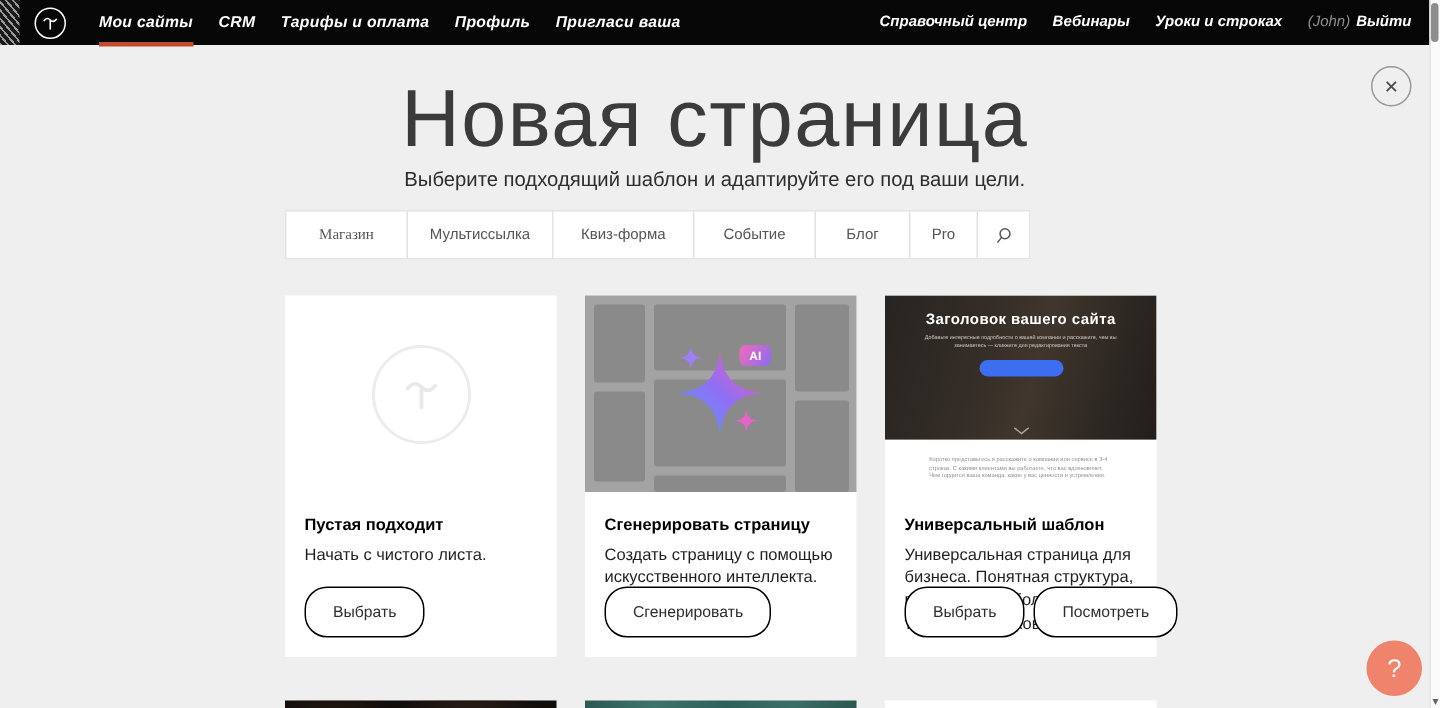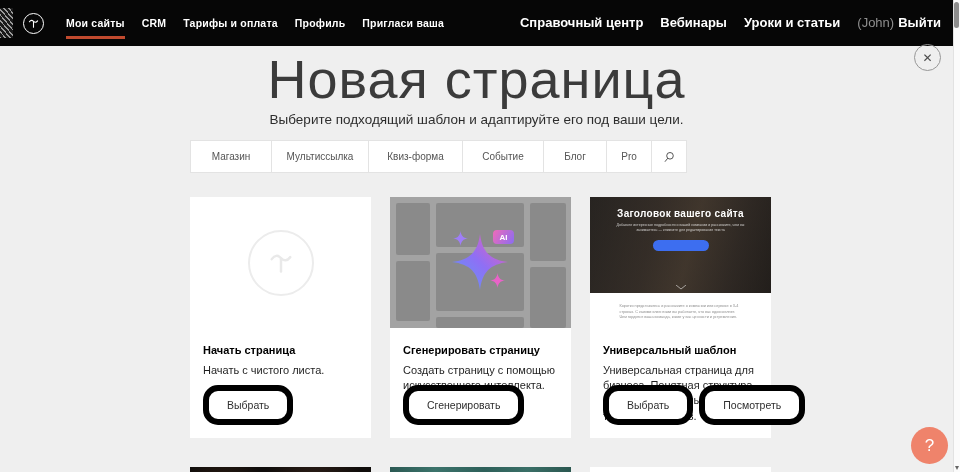--- a/index.html
+++ b/index.html
@@ -3,37 +3,37 @@
 <meta charset="utf-8">
 <style>
   * { margin:0; padding:0; box-sizing:border-box; }
   html,body { background:#dcdcdc; }
   .stage {
     position:relative; width:960px; height:472px; overflow:hidden;
     background:#efefef; font-family:"Liberation Sans", sans-serif;
   }
   
   .topbar {
-    position:absolute; left:0; top:0; width:953px; height:46px;
-    background:#060606; display:flex; align-items:center; color:#fff;
+    position:absolute; left:0; top:0; width:953px; height:30px;
+    background:#060606; display:flex; align-items:center; color:#fff;font-style:italic;
   }
   .pattern-strip {
     width:13px; height:30px; flex:none;
     background:repeating-linear-gradient(50deg, #9a9a9a 0 1.2px, #1a1a1a 1.2px 3.6px);
   }
   .logo-circle {
     width:21px; height:21px; border:1.5px solid #fff; border-radius:50%;
     margin-left:10px; flex:none; display:flex; align-items:center; justify-content:center;
   }
   .nav-left { display:flex; gap:17px; margin-left:22px; font-size:10.5px; font-weight:bold; letter-spacing:.2px; }
   .nav-item { position:relative; height:30px; line-height:30px; cursor:pointer; white-space:nowrap; }
   .nav-item.active::after {
     content:""; position:absolute; left:0; right:0; bottom:-1px; height:3px; background:#c14a2e;
   }
-  .nav-right { margin-left:auto; display:flex; gap:17px; align-items:center; padding-right:12px; font-size:13px; font-weight:bold; }
+  .nav-right { margin-left:auto; display:flex; gap:17px; align-items:center; padding-right:12px; font-size:10px; font-weight:bold; }
   .user-dim { color:#8f8f8f; font-weight:normal; margin-right:4px; }
   
   .scroll-col { position:absolute; right:0; top:0; width:7px; height:472px; background:#fbfbfb; border-left:1px solid #e2e2e2; }
   .scroll-thumb { position:absolute; right:1px; top:2px; width:5px; height:26px; background:#8d8d8d; border-radius:3px; }
   .scroll-arrow { position:absolute; right:1px; bottom:2px; width:0; height:0;
     border-left:2.5px solid transparent; border-right:2.5px solid transparent; border-top:4px solid #666; }
   
   .page-title { position:absolute; top:48px; left:0; width:953px; text-align:center;
     font-size:54px; font-weight:300; letter-spacing:1px; color:#3b3b3b; }
   .page-subtitle { position:absolute; top:112px; left:0; width:953px; text-align:center;
@@ -47,21 +47,21 @@
     align-items:center; justify-content:center; font-size:10px; color:#555; cursor:pointer; }
   .tab + .tab { margin-left:-1px; }
   .tab.active { background:#ee7254; border-color:#ee7254; color:rgba(40,10,0,.75); z-index:2; }
   
   .card { position:absolute; top:197px; width:181px; height:241px; background:#fff; }
   .card-img { position:relative; height:131px; overflow:hidden; }
   .card-body { padding:16px 13px 0 13px; }
   .card-title { font-size:11px; font-weight:bold; color:#000; margin-bottom:7px; }
   .card-desc { font-size:11px; color:#1f1f1f; line-height:1.38; }
   .btn-row { position:absolute; left:13px; bottom:13px; display:flex; gap:6px; }
-  .pill-btn { height:40px; padding:0 18px; border:6px solid #000000; border-radius:15px;
+  .pill-btn { height:28px; padding:16px 18px; border:1px solid #000000; border-radius:15px;
     background:#fff; font-size:10.5px; color:#2e2e2e; display:flex; align-items:center;
     cursor:pointer; font-family:inherit; white-space:nowrap; }
   
   .blank-logo { position:absolute; left:50%; top:50%; width:66px; height:66px; margin:-33px 0 0 -33px;
     border:2px solid #ececec; border-radius:50%; display:flex; align-items:center; justify-content:center; }
   
   .ai-img { background:#a3a3a3; }
   .ai-tile { position:absolute; background:#5d5d5d; opacity:.35; border-radius:2px; }
   .ai-badge { position:absolute; left:103px; top:33px; width:21px; height:14px; border-radius:4px;
     background:linear-gradient(120deg,#f06bb8,#8a6cf2); color:#fff; font-size:8px; font-weight:bold;
@@ -106,38 +106,38 @@
     <div class="nav-left">
       <div class="nav-item active">Мои сайты</div>
       <div class="nav-item">CRM</div>
       <div class="nav-item">Тарифы и оплата</div>
       <div class="nav-item">Профиль</div>
       <div class="nav-item">Пригласи ваша</div>
     </div>
     <div class="nav-right">
       <div class="nav-item">Справочный центр</div>
       <div class="nav-item">Вебинары</div>
-      <div class="nav-item">Уроки и статьи</div>
+      <div class="nav-item">Уроки и строках</div>
       <div class="nav-item"><span class="user-dim">(John)</span><span>Выйти</span></div>
     </div>
   </div>
 
   <div class="scroll-col">
     <div class="scroll-thumb"></div>
     <div class="scroll-arrow"></div>
   </div>
 
   <div class="page-title">Новая страница</div>
   <div class="page-subtitle">Выберите подходящий шаблон и адаптируйте его под ваши цели.</div>
   <button class="close-btn">
     <span>✕</span>
   </button>
 
   <div class="tabs">
-    <div class="tab" style="width:82px;">Магазин</div>
+    <div class="tab" style="width:82px;font-family:Liberation Serif, serif;">Магазин</div>
     <div class="tab" style="width:98px;">Мультиссылка</div>
     <div class="tab" style="width:95px;">Квиз-форма</div>
     <div class="tab" style="width:82px;">Событие</div>
     <div class="tab" style="width:64px;">Блог</div>
     <div class="tab" style="width:46px;">Pro</div>
     <div class="tab" style="width:36px;">
       <svg width="12" height="12" viewBox="0 0 12 12">
         <circle cx="7" cy="4.8" r="3.3" fill="none" stroke="#555" stroke-width="1"></circle>
         <line x1="4.6" y1="7.4" x2="2.2" y2="10.4" stroke="#555" stroke-width="1" stroke-linecap="round"></line>
       </svg>
@@ -147,21 +147,21 @@
   <div class="card" style="left:190px;">
     <div class="card-img">
       <div class="blank-logo">
         <svg width="34" height="34" viewBox="0 0 22 22">
           <path d="M5 8.5 C7 5.8 9 5.8 11 7.8 C13 9.8 15 9.8 17 7.2" fill="none" stroke="#e9e9e9" stroke-width="1.6" stroke-linecap="round"></path>
           <path d="M11 8.5 L11 16.5" fill="none" stroke="#e9e9e9" stroke-width="1.6" stroke-linecap="round"></path>
         </svg>
       </div>
     </div>
     <div class="card-body">
-      <div class="card-title">Начать страница</div>
+      <div class="card-title">Пустая подходит</div>
       <div class="card-desc">Начать с чистого листа.</div>
     </div>
     <div class="btn-row">
       <button class="pill-btn">Выбрать</button>
     </div>
   </div>
 
   <div class="card" style="left:390px;">
     <div class="card-img ai-img">
 

